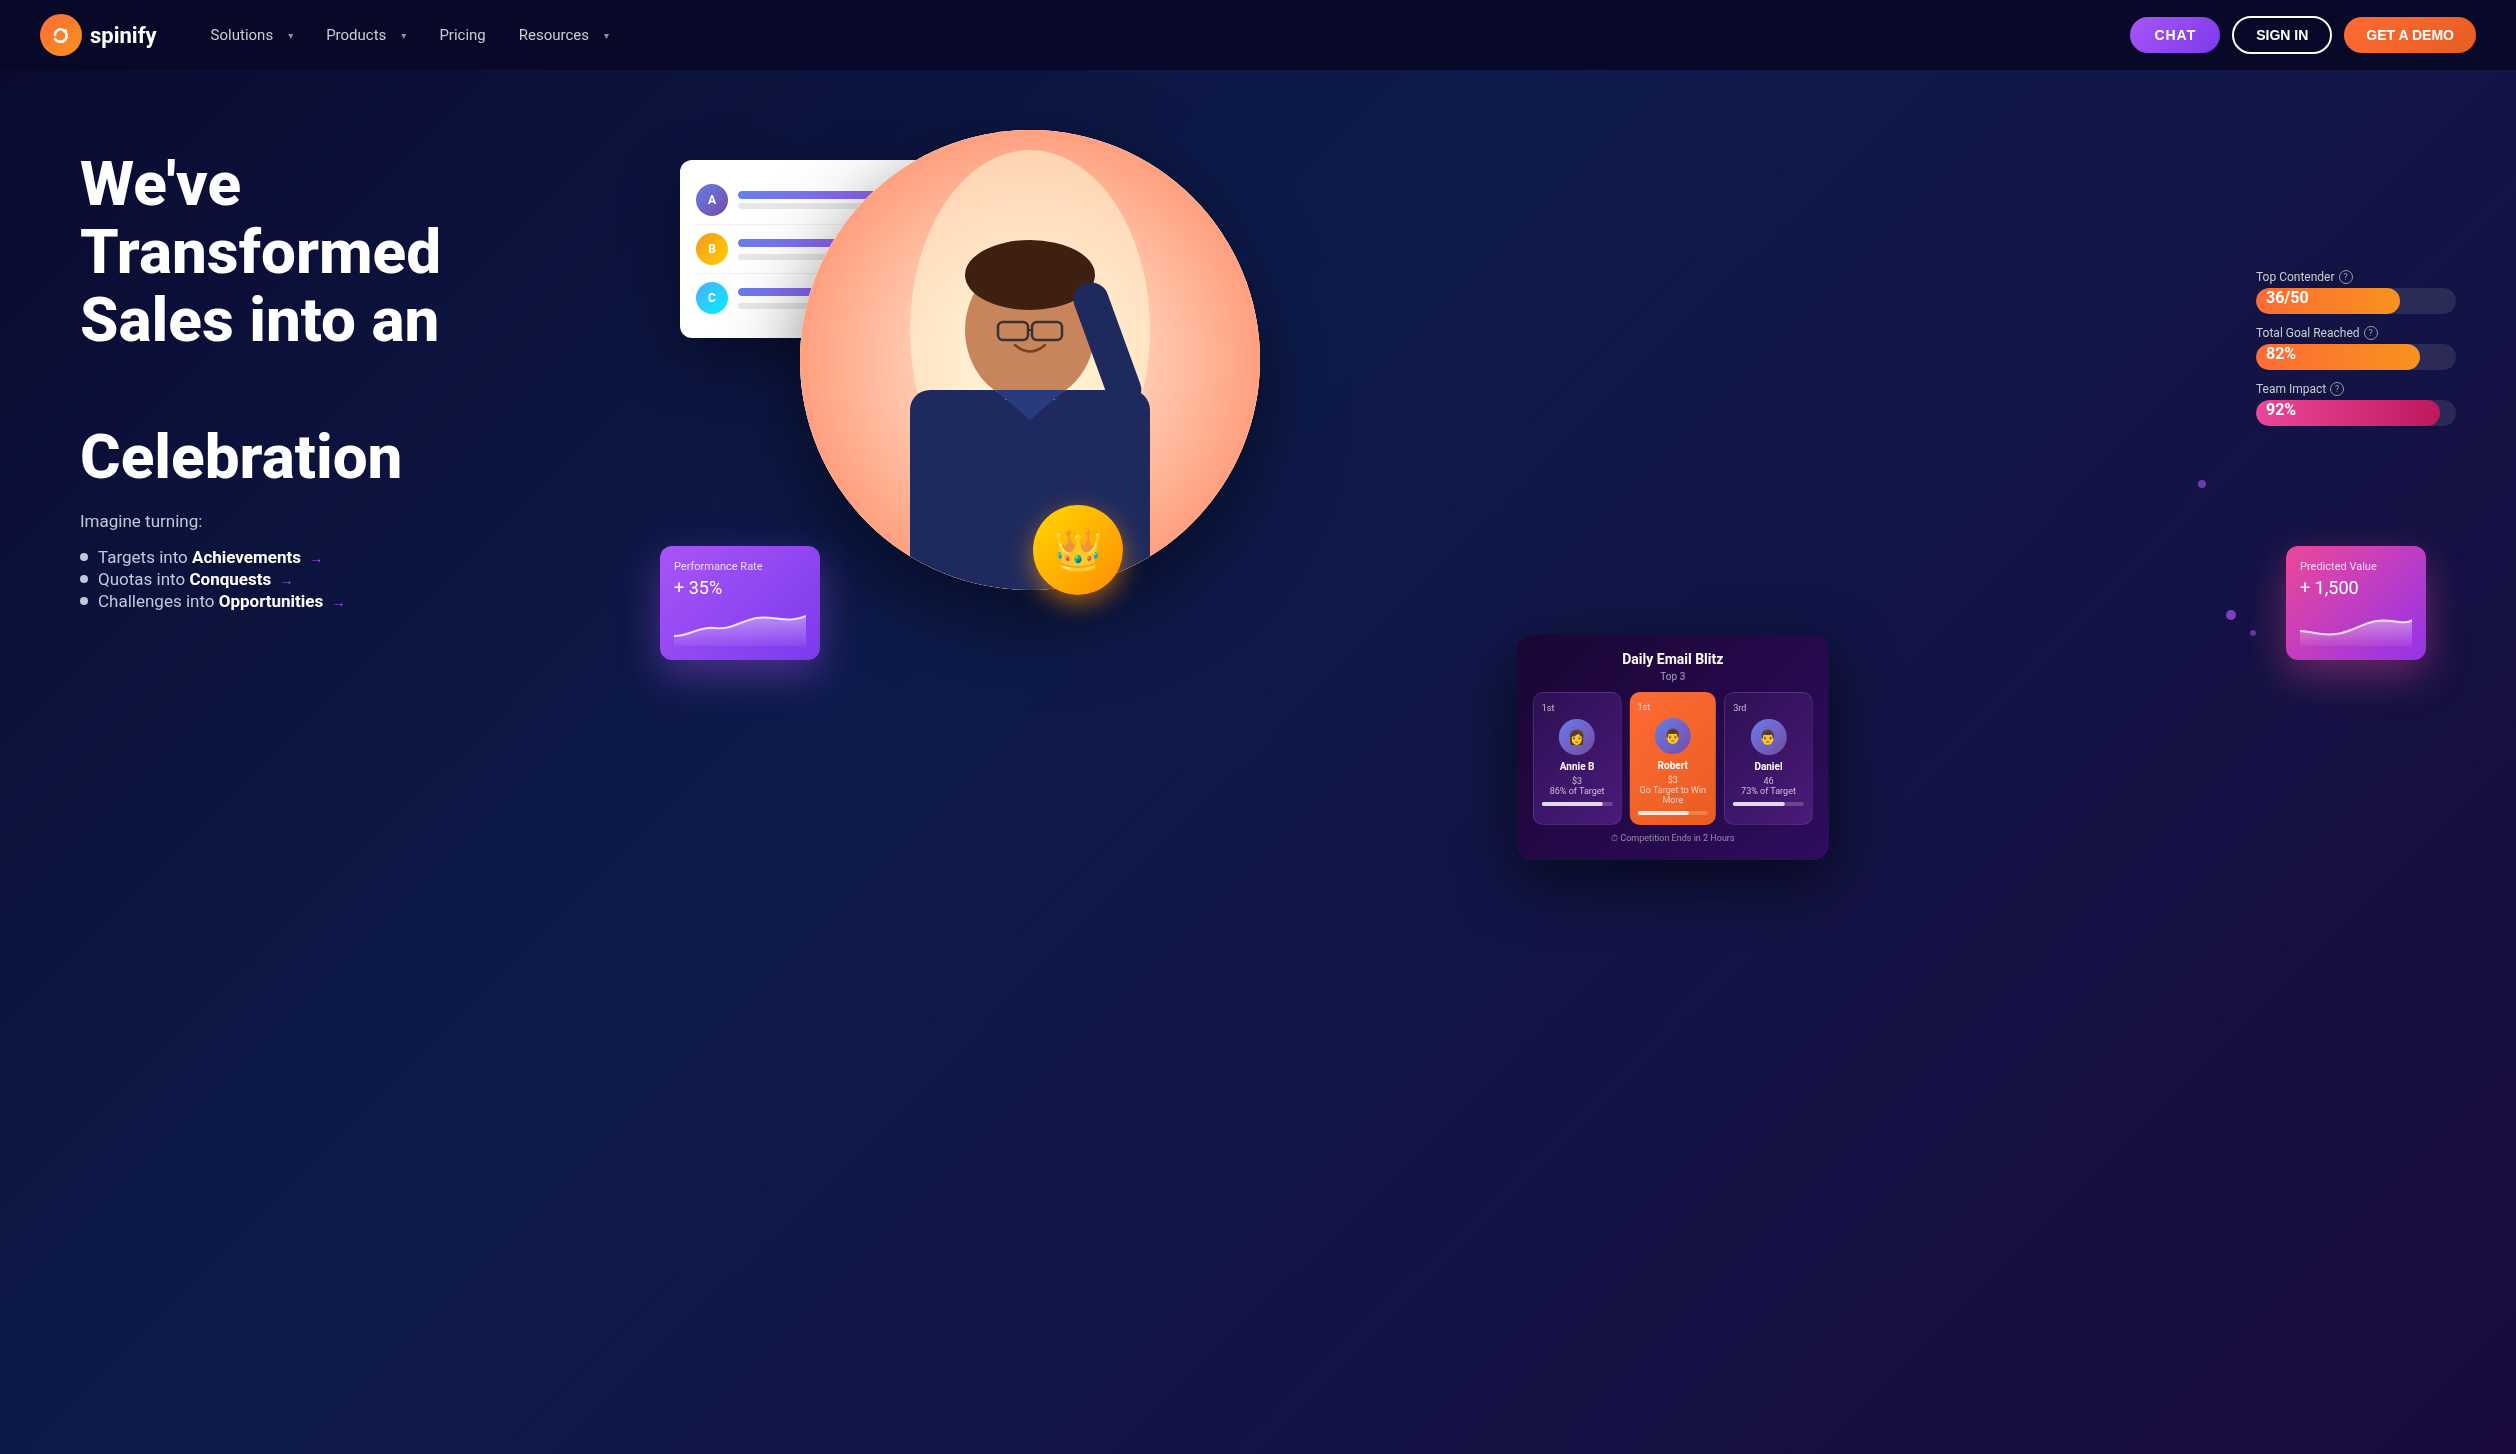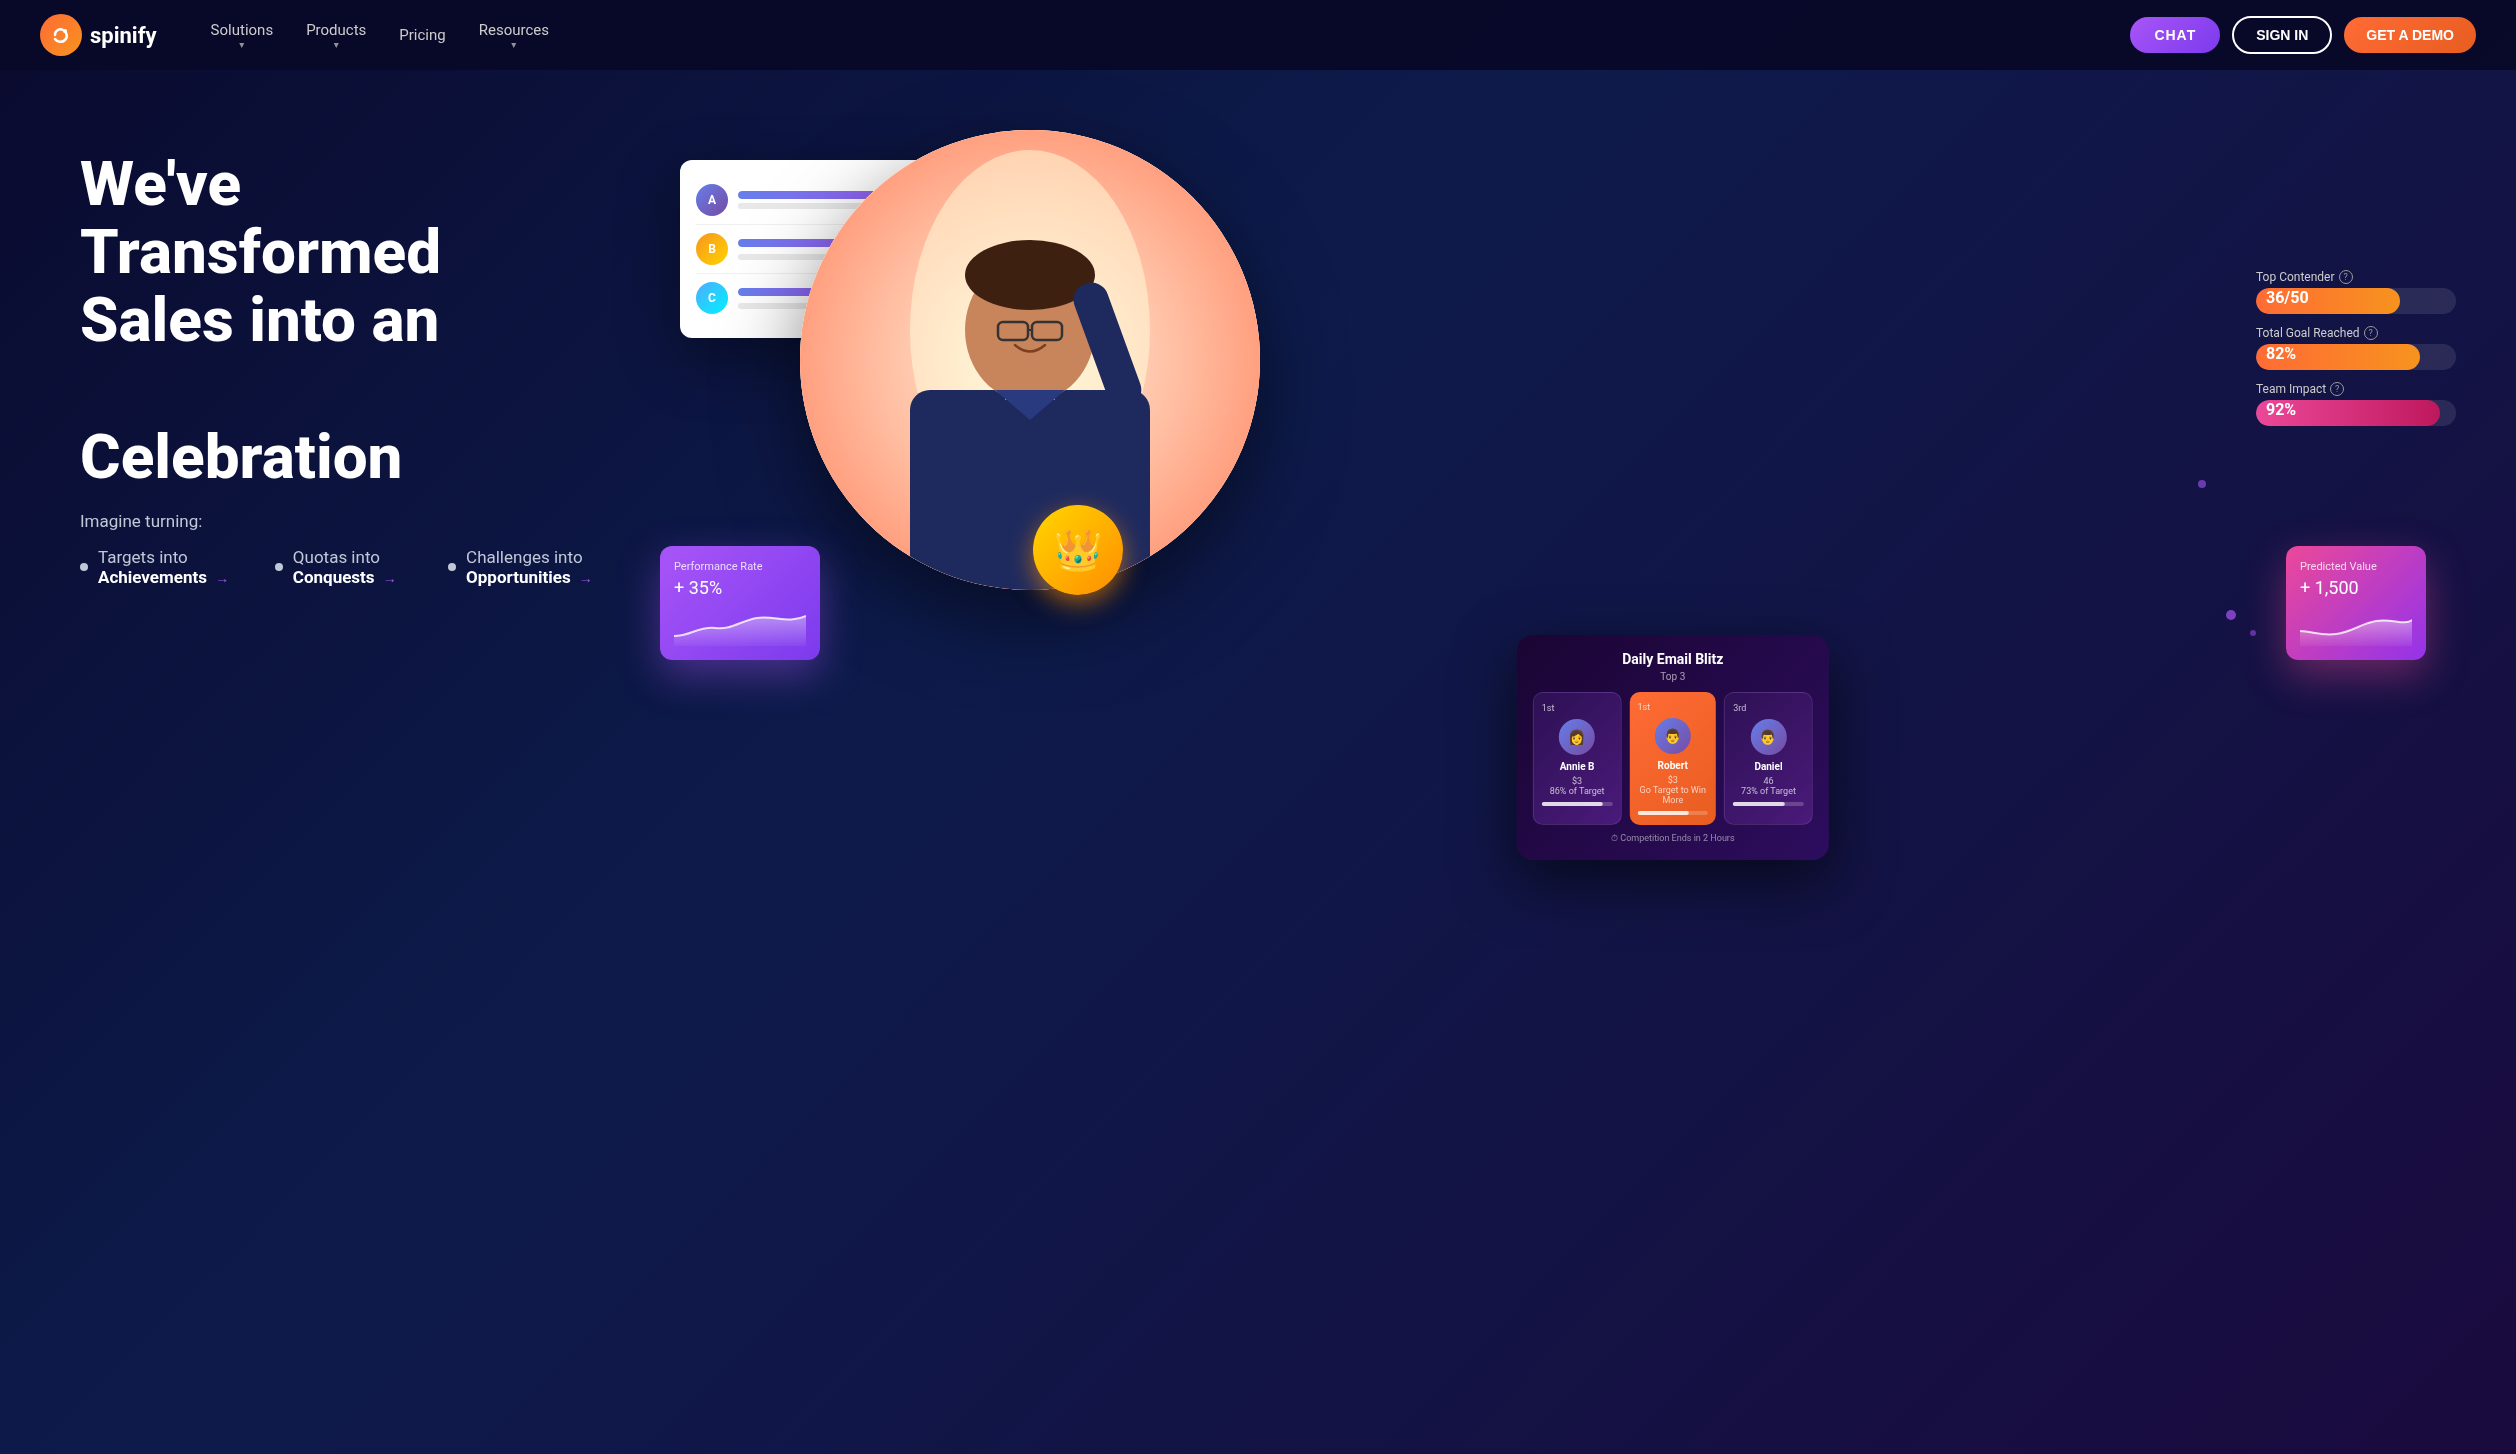--- a/index.html
+++ b/index.html
@@ -53,24 +53,23 @@
       flex: 1;
     }
     .nav-link {
       color: #ccc;
       text-decoration: none;
       font-size: 15px;
       padding: 8px 14px;
       border-radius: 6px;
       display: flex;
       align-items: center;
-      gap: 0;
+      gap: 15px;
       cursor: pointer;
       transition: color 0.2s;
-      flex-direction: column;
     }
     .nav-link .chevron {
       font-size: 10px;
       opacity: 0.7;
     }
     .nav-actions {
       display: flex;
       align-items: center;
       gap: 12px;
     }
@@ -145,22 +144,22 @@
       font-weight: 700;
     }
     .imagine-text {
       font-size: 17px;
       color: #c0c8d8;
       margin-bottom: 16px;
     }
     .bullet-list {
       list-style: none;
       display: flex;
-      flex-direction: row;
-      gap: 19px;
+      flex-direction: column;
+      gap: 2px;
     }
     .bullet-item {
       display: flex;
       align-items: center;
       gap: 10px;
       font-size: 17px;
       color: #c0c8d8;
     }
     .bullet-dot {
       width: 8px;

